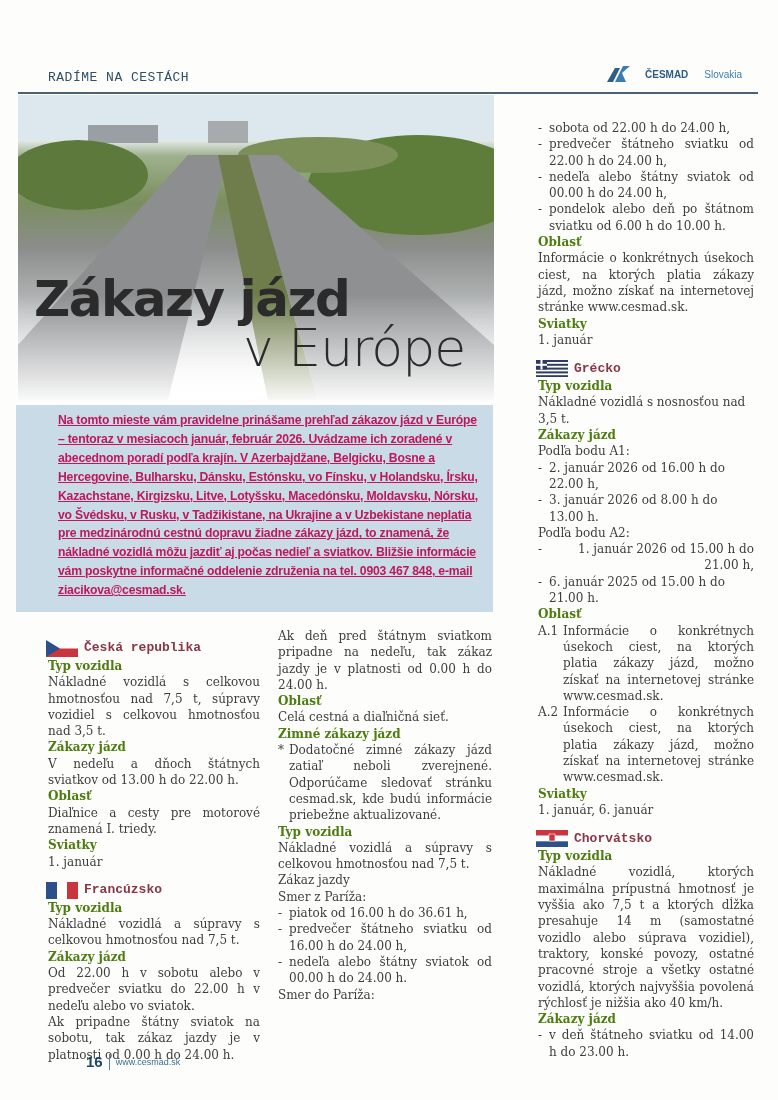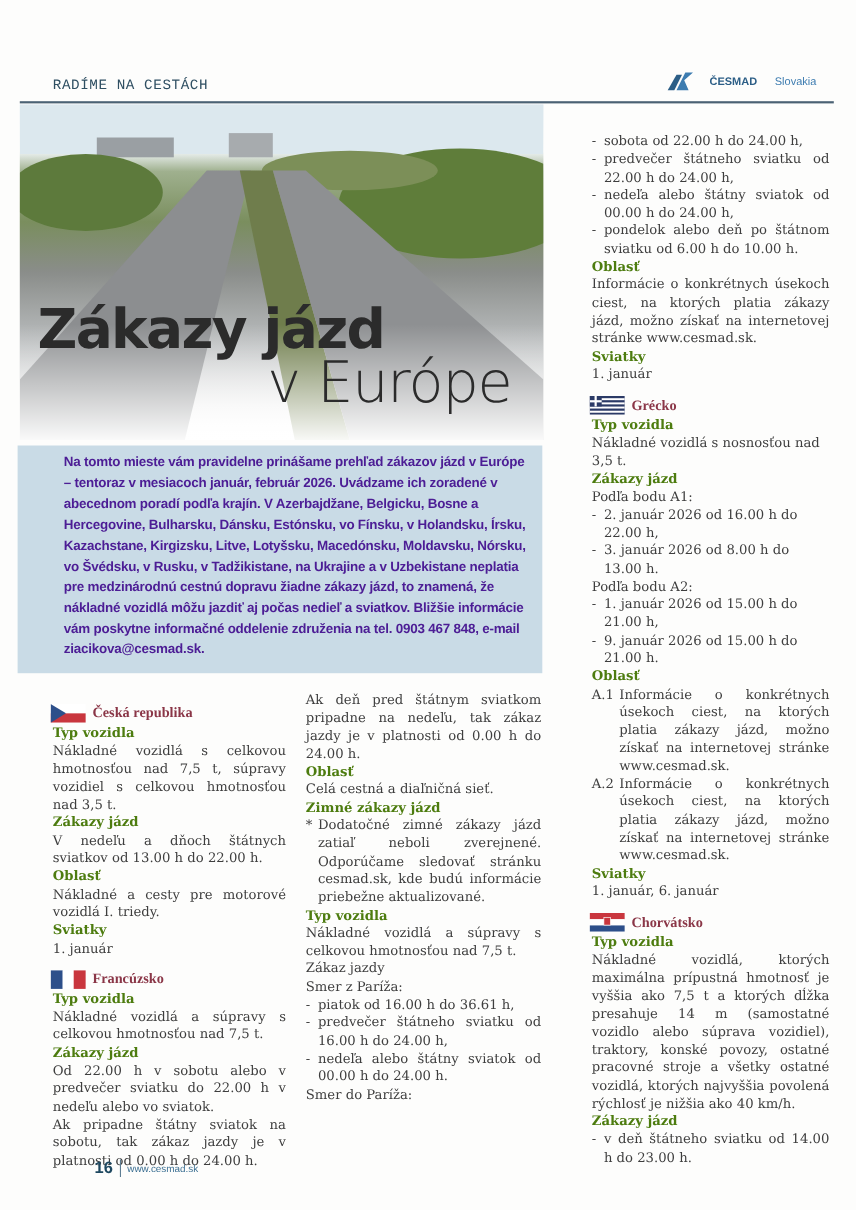--- a/index.html
+++ b/index.html
@@ -16,28 +16,28 @@
   .hero { position:absolute; left:18px; top:95px; width:476px; height:305px; overflow:hidden;
           background:linear-gradient(#d8e6ef 0%, #eef3f4 14%, #9fb08e 20%, #7a8e5e 35%, #8a8d8a 50%, #b8bbbc 70%, #f2f2f2 92%, #ffffff 100%); }
   .hero svg { position:absolute; left:0; top:0; }
   .title-1 { position:absolute; left:34px; top:270px; font-family:"DejaVu Sans", sans-serif; font-weight:bold;
              font-size:50px; color:#2b2b2b; letter-spacing:-1.5px; }
   .title-2 { position:absolute; left:243px; top:318px; font-family:"DejaVu Sans", sans-serif; font-weight:300;
              font-size:52px; color:#2b2b2b; letter-spacing:-1px; }
 
   .intro { position:absolute; left:16px; top:405px; width:477px; height:207px; background:#c9dbe6; }
   .intro p { margin:0; position:absolute; left:42px; top:6px; width:428px; font-family:"Liberation Sans", sans-serif;
-             font-weight:bold; font-size:12.2px; line-height:18.9px; color:#4c1d95; letter-spacing:-0.2px; }
+             font-weight:bold; font-size:12.2px; line-height:18.9px; color:#be185d; letter-spacing:-0.2px;text-decoration:underline; }
 
   .col { position:absolute; font-size:12px; line-height:16.3px; color:#3e3e3e; }
   .col1 { left:48px; top:640px; width:212px; }
   .col2 { left:278px; top:628px; width:214px; }
   .col3 { left:498px; top:120px; width:216px;margin-left:40px; }
   .country { display:flex; align-items:center; gap:6px; margin:0 0 1px -2px; }
-  .country-name { font-family:Liberation Serif, serif; font-weight:bold; font-size:13px; color:#8a3647; }
+  .country-name { font-family:Liberation Mono, monospace; font-weight:bold; font-size:13px; color:#8a3647; }
   .flag { width:32px; height:17px; display:inline-block; flex:none; }
   .h { font-weight:bold; color:#4d7c0f; }
   .t { text-align:justify; }
   ul { list-style:none; margin:0; padding:0; }
   li { position:relative; padding-left:11px; text-align:justify; }
   li::before { content:"-"; position:absolute; left:0; }
   .ol li { padding-left:25px; }
   .ol li::before { content:attr(data-mark); }
   .star li::before { content:"*"; }
   .gap { height:12px; }
@@ -95,21 +95,21 @@
         <rect y="8.5" width="32" height="8.5" fill="#c9363e"></rect>
       <path d="M0 0 L14 8.5 L0 17 Z" fill="#2d4f8a"></path>
     </svg>
     <span class="country-name">Česká republika</span>
   </div>
   <div class="h">Typ vozidla</div>
   <div class="t">Nákladné vozidlá s celkovou hmotnosťou nad 7,5 t, súpravy vozidiel s celkovou hmotnosťou nad 3,5 t.</div>
   <div class="h">Zákazy jázd</div>
   <div class="t">V nedeľu a dňoch štátnych sviatkov od 13.00 h do 22.00 h.</div>
   <div class="h">Oblasť</div>
-  <div class="t">Nákladné a cesty pre motorové vozidlá I. triedy.</div>
+  <div class="t">Diaľnice a cesty pre motorové znamená I. triedy.</div>
   <div class="h">Sviatky</div>
   <div class="t">1. január</div>
   <div class="gap"></div>
   <div class="country">
     <svg class="flag" viewBox="0 0 32 17">
       <rect width="11" height="17" fill="#2d4f8a"></rect>
         <rect x="11" width="10" height="17" fill="#ffffff"></rect>
         <rect x="21" width="11" height="17" fill="#c9363e"></rect>
     </svg>
     <span class="country-name">Francúzsko</span>
@@ -169,22 +169,22 @@
   <div class="h">Typ vozidla</div>
   <div>Nákladné vozidlá s nosnosťou nad 3,5 t.</div>
   <div class="h">Zákazy jázd</div>
   <div>Podľa bodu A1:</div>
   <ul>
     <li style="text-align:left">2. január 2026 od 16.00 h do 22.00 h,</li>
     <li style="text-align:left">3. január 2026 od 8.00 h do 13.00 h.</li>
   </ul>
   <div>Podľa bodu A2:</div>
   <ul>
-    <li style="text-align:left">1. január 2026 od 15.00 h do 21.00 h,</li>
-    <li style="text-align:left">9. január 2026 od 15.00 h do 21.00 h.</li>
+    <li style="text-align:right">1. január 2026 od 15.00 h do 21.00 h,</li>
+    <li style="text-align:left">6. január 2025 od 15.00 h do 21.00 h.</li>
   </ul>
   <div class="h">Oblasť</div>
   <ul class="ol">
     <li data-mark="A.1">Informácie o konkrétnych úsekoch ciest, na ktorých platia zákazy jázd, možno získať na internetovej stránke www.cesmad.sk.</li>
     <li data-mark="A.2">Informácie o konkrétnych úsekoch ciest, na ktorých platia zákazy jázd, možno získať na internetovej stránke www.cesmad.sk.</li>
   </ul>
   <div class="h">Sviatky</div>
   <div>1. január, 6. január</div>
   <div class="gap"></div>
   <div class="country">

